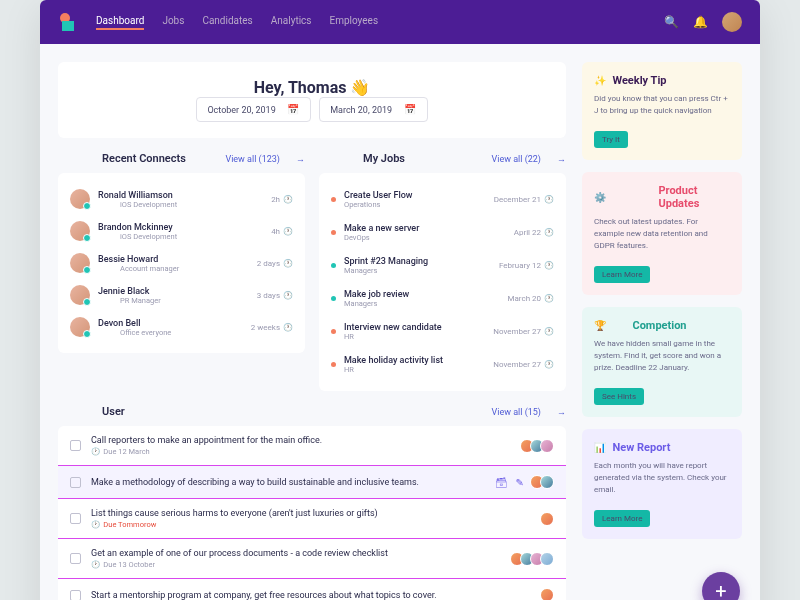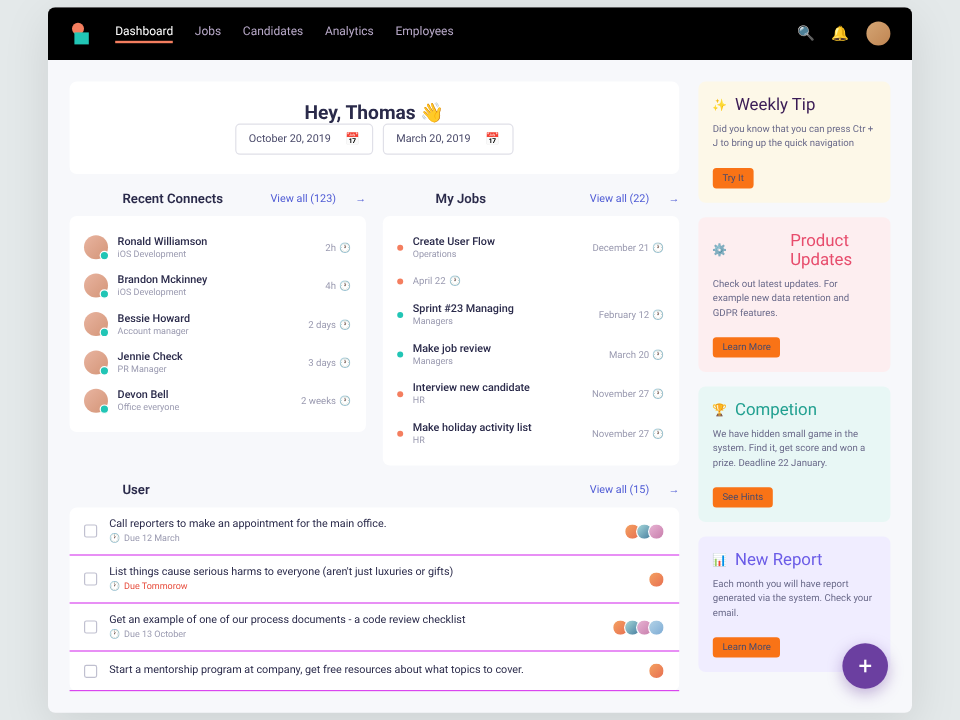--- a/index.html
+++ b/index.html
@@ -1,18 +1,18 @@
 <!DOCTYPE html>
 <html><head>
 <meta charset="utf-8">
 <style>
 * { margin: 0; padding: 0; box-sizing: border-box; font-family: -apple-system, BlinkMacSystemFont, "Segoe UI", Roboto, sans-serif; }
 body { background: #e4e9ea; display: flex; align-items: center; justify-content: center; min-height: 100vh; }
 .app { width: 720px; background: #f7f8fb; border-radius: 6px; overflow: hidden; box-shadow: 0 10px 40px rgba(0,0,0,0.1); position: relative; }
-.nav { background: #000000; height: 44px; display: flex; align-items: center; padding: 0 18px; }
+.nav { background: #4c1d95; height: 44px; display: flex; align-items: center; padding: 0 18px; }
 .logo { width: 18px; height: 18px; position: relative; margin-right: 20px; }
 .logo::before { content:""; position:absolute; width:10px; height:10px; background:#f47e5f; border-radius:50%; top:0; left:2px; }
 .logo::after { content:""; position:absolute; width:12px; height:10px; background:#21c5b5; bottom:0; left:4px; }
 .nav-items { display:flex; gap:18px; flex:1; }
 .nav-item { color:#b8a9c8; font-size:10px; cursor:pointer; padding-bottom:2px; }
 .nav-item.active { color:#fff; border-bottom:2px solid #f47e5f; }
 .nav-right { display:flex; align-items:center; gap:14px; }
 .nav-icon { color:#fff; font-size:12px; cursor:pointer; }
 .avatar-sm { width:20px; height:20px; border-radius:50%; background:linear-gradient(135deg,#d4a574,#c08552); }
 .main { display:flex; padding:18px; gap:16px; }
@@ -27,21 +27,21 @@
 .section-head h2 { font-size:11px; color:#2a2a4a; font-weight:600; }
 .view-all { color:#4f5bd5; font-size:9px; cursor:pointer; display:flex; align-items:center; gap:16px; }
 .two-col { display:flex; gap:14px; }
 .col { flex:1; display:flex; flex-direction:column; gap:8px; }
 .card { background:#fff; border-radius:6px; padding:10px 12px; }
 .connect-row { display:flex; align-items:center; padding:6px 0; gap:8px; }
 .avatar-xs { width:20px; height:20px; border-radius:50%; background:linear-gradient(135deg,#e8b4a0,#d49578); flex-shrink:0; position:relative; }
 .avatar-xs::after { content:""; position:absolute; width:6px; height:6px; border-radius:50%; background:#21c5b5; bottom:-1px; right:-1px; border:1px solid #fff; }
 .conn-info { flex:1; }
 .conn-name { font-size:9px; color:#2a2a4a; font-weight:500; }
-.conn-role { font-size:7.5px; color:#9a9ab0; }
+.conn-role { font-size:7.5px; color:#9a9ab0;margin-left:22px; }
 .conn-time { font-size:8px; color:#9a9ab0; display:flex; align-items:center; gap:3px; }
 .job-row { display:flex; align-items:center; padding:7px 0; gap:8px; }
 .dot { width:5px; height:5px; border-radius:50%; flex-shrink:0; }
 .job-info { flex:1; }
 .job-name { font-size:9px; color:#2a2a4a; font-weight:500; }
 .job-dept { font-size:7.5px; color:#9a9ab0; }
 .job-date { font-size:8px; color:#9a9ab0; display:flex; align-items:flex-start; gap:3px; }
 .todos-card { background:#fff; border-radius:6px; }
 .todo-row { display:flex; align-items:center; padding:9px 12px; gap:10px; border-bottom:1px solid #d946ef; }
 .todo-row.active { background:#f5f3ff; }
@@ -57,27 +57,27 @@
 .av:nth-child(2){background:linear-gradient(135deg,#a8dadc,#457b9d)}
 .av:nth-child(3){background:linear-gradient(135deg,#e8b4d4,#c77dab)}
 .av:nth-child(4){background:linear-gradient(135deg,#b4d4e8,#7dabd4)}
 .tip-card { border-radius:6px; padding:12px; }
 .tip-yellow { background:#fdf8e8; }
 .tip-pink { background:#fdeef0; }
 .tip-teal { background:#e8f7f5; }
 .tip-purple { background:#f0edff; }
 .tip-head { display:flex; align-items:center; gap:6px; margin-bottom:6px; }
 .tip-icon { font-size:10px; }
-.tip-title { font-size:14px; font-weight:400; }
+.tip-title { font-size:11px; font-weight:700; }
 .tip-yellow .tip-title { color:#3a1b55; }
 .tip-pink .tip-title { color:#e74c6c;margin-left:46px; }
-.tip-teal .tip-title { color:#21a090; }
+.tip-teal .tip-title { color:#21a090;margin-left:20px; }
 .tip-purple .tip-title { color:#6b5ce7; }
 .tip-body { font-size:8px; color:#6a6a8a; line-height:1.5; margin-bottom:10px; }
-.tip-btn { display:inline-block; background:#f97316; border-radius:3px; padding:4px 8px; font-size:8px; color:#4a4a6a; cursor:pointer; }
+.tip-btn { display:inline-block; background:#14b8a6; border-radius:3px; padding:4px 8px; font-size:8px; color:#4a4a6a; cursor:pointer; }
 .fab { position:absolute; bottom:20px; right:20px; width:38px; height:38px; border-radius:50%; background:#6b3fa0; color:#fff; display:flex; align-items:center; justify-content:center; font-size:20px; cursor:pointer; box-shadow:0 4px 12px rgba(107,63,160,0.4); }
 </style>
 </head>
 <body>
 
 <div class="app">
   <div class="nav">
     <div class="logo"></div>
     <div class="nav-items" id="nav-items">
         <div class="nav-item active">Dashboard</div>
@@ -140,21 +140,21 @@
                 <div class="avatar-xs"></div>
     <div class="conn-info">
       <div class="conn-name">Bessie Howard</div>
       <div class="conn-role">Account manager</div>
     </div>
     <div class="conn-time">2 days <span>🕐</span></div>
               </div>
               <div class="connect-row">
                 <div class="avatar-xs"></div>
     <div class="conn-info">
-      <div class="conn-name">Jennie Check</div>
+      <div class="conn-name">Jennie Black</div>
       <div class="conn-role">PR Manager</div>
     </div>
     <div class="conn-time">3 days <span>🕐</span></div>
               </div>
               <div class="connect-row">
                 <div class="avatar-xs"></div>
     <div class="conn-info">
       <div class="conn-name">Devon Bell</div>
       <div class="conn-role">Office everyone</div>
     </div>
@@ -174,20 +174,24 @@
               <div class="job-row">
                 <div class="dot" style="background:#f47e5f"></div>
     <div class="job-info">
       <div class="job-name">Create User Flow</div>
       <div class="job-dept">Operations</div>
     </div>
     <div class="job-date">December 21 <span>🕐</span></div>
               </div>
               <div class="job-row">
                 <div class="dot" style="background:#f47e5f"></div>
+    <div class="job-info">
+      <div class="job-name">Make a new server</div>
+      <div class="job-dept">DevOps</div>
+    </div>
     <div class="job-date">April 22 <span>🕐</span></div>
               </div>
               <div class="job-row">
                 <div class="dot" style="background:#21c5b5"></div>
     <div class="job-info">
       <div class="job-name">Sprint #23 Managing</div>
       <div class="job-dept">Managers</div>
     </div>
     <div class="job-date">February 12 <span>🕐</span></div>
               </div>
@@ -234,20 +238,34 @@
       <div class="todo-title">Call reporters to make an appointment for the main office.</div>
                 <div class="todo-due "><span>🕐</span> Due 12 March</div>
     </div>
 
     <div class="todo-avatars">
                 <div class="av"></div>
                 <div class="av"></div>
                 <div class="av"></div>
               </div>
             </div>
+            <div class="todo-row active">
+              <div class="checkbox"></div>
+    <div class="todo-text">
+      <div class="todo-title">Make a methodology of describing a way to build sustainable and inclusive teams.</div>
+    </div>
+    <div class="todo-actions">
+                <span>🗃</span>
+                <span>✎</span>
+              </div>
+    <div class="todo-avatars">
+                <div class="av"></div>
+                <div class="av"></div>
+              </div>
+            </div>
             <div class="todo-row">
               <div class="checkbox"></div>
     <div class="todo-text">
       <div class="todo-title">List things cause serious harms to everyone (aren't just luxuries or gifts)</div>
                 <div class="todo-due red"><span>🕐</span> Due Tommorow</div>
     </div>
 
     <div class="todo-avatars">
                 <div class="av"></div>
               </div>

